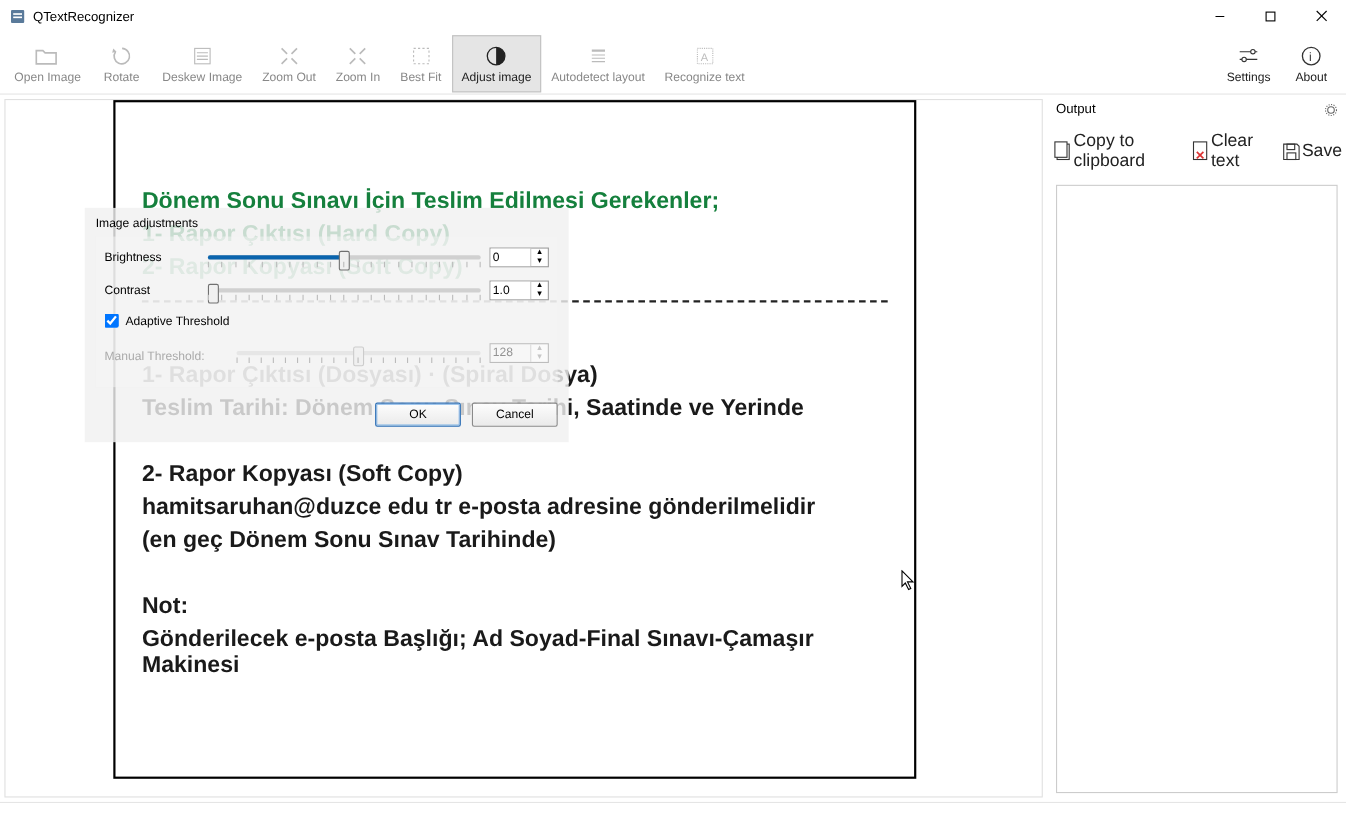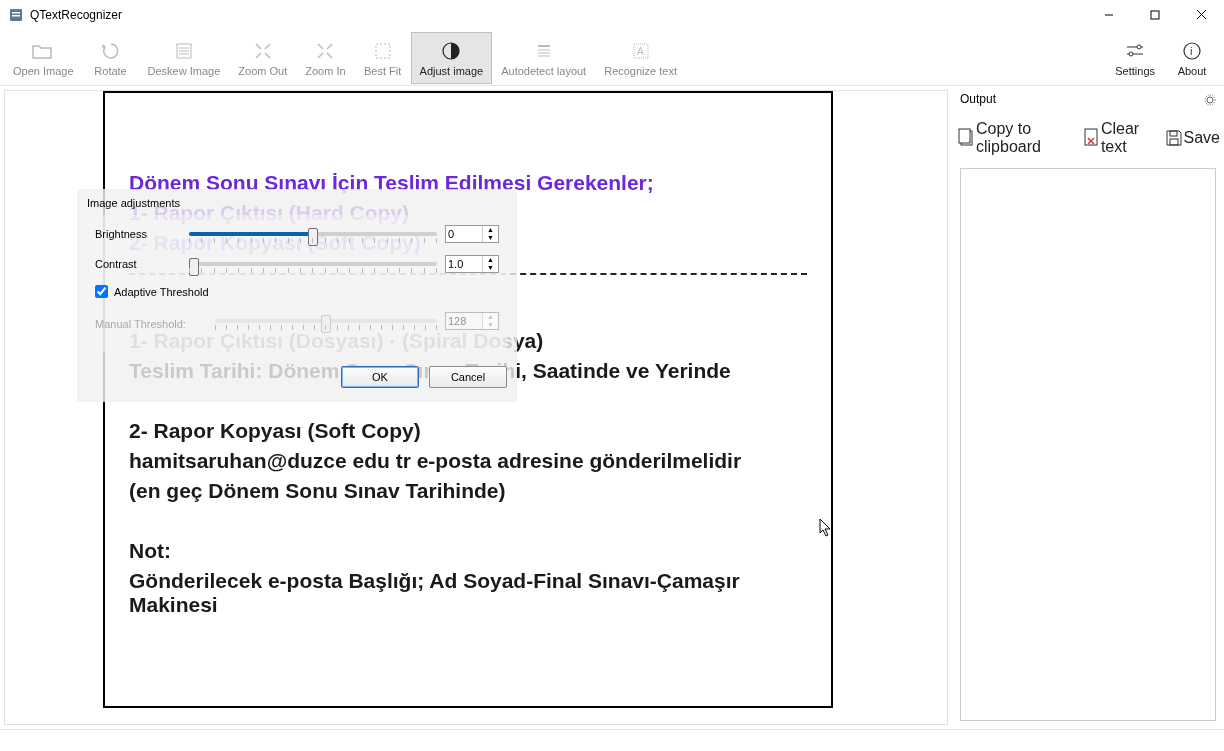--- a/index.html
+++ b/index.html
@@ -16,21 +16,21 @@
 .tool-btn .icon { height: 24px; display: flex; align-items: center; justify-content: center; margin-bottom: 2px; }
 .tool-btn .label { text-align: center; }
 .toolbar-spacer { flex: 1; }
 .main { display: flex; height: calc(100% - 30px - 56px - 22px); }
 .left-panel { flex: 1; border: 1px solid #e0e0e0; margin: 4px; position: relative; background: #fff; }
 .document { position: absolute; left: 98px; top: 0; right: 114px; bottom: 16px; border: 2px solid #000; background: #fff; padding: 20px 24px; overflow: hidden; }
 .doc-text { font-family: Arial, sans-serif; color: #1a1a1a; }
 .doc-line { margin-bottom: 6px; }
 .doc-h { font-size: 21px; font-weight: bold; }
 .doc-sep { border-top: 2px dashed #222; margin: 18px 0; }
-.faded { color: #6d28d9; }
+.faded { color: #15803d; }
 .right-panel { width: 272px; display: flex; flex-direction: column; padding: 4px; }
 .output-header { display:flex; align-items:flex-end; font-size: 12px; padding: 2px 4px; }
 .output-header .gear { margin-left:auto; }
 .output-toolbar { display: flex; gap: 16px; justify-content: center; padding: 12px 0; }
 .out-btn { display: flex; flex-direction: row; align-items: center; font-size: 16px; color: #222; }
 .out-btn .ic { height: 26px; display:flex; align-items:center; justify-content:center; }
 .output-area { flex: 1; border: 1px solid #ccc; margin: 0 4px 4px 4px; background: #fff; }
 .statusbar { height: 40px; display: flex; align-items: flex-end; padding: 0 8px; font-size: 11px; background: #fff; border-top: 1px solid #e5e5e5; }
 .statusbar .coords { margin-left: auto; }
 .dialog { position: absolute; left: 72px; top: 98px; width: 440px; background: rgba(240,240,240,0.82); padding: 8px 10px 14px 10px; font-size: 11px; }

